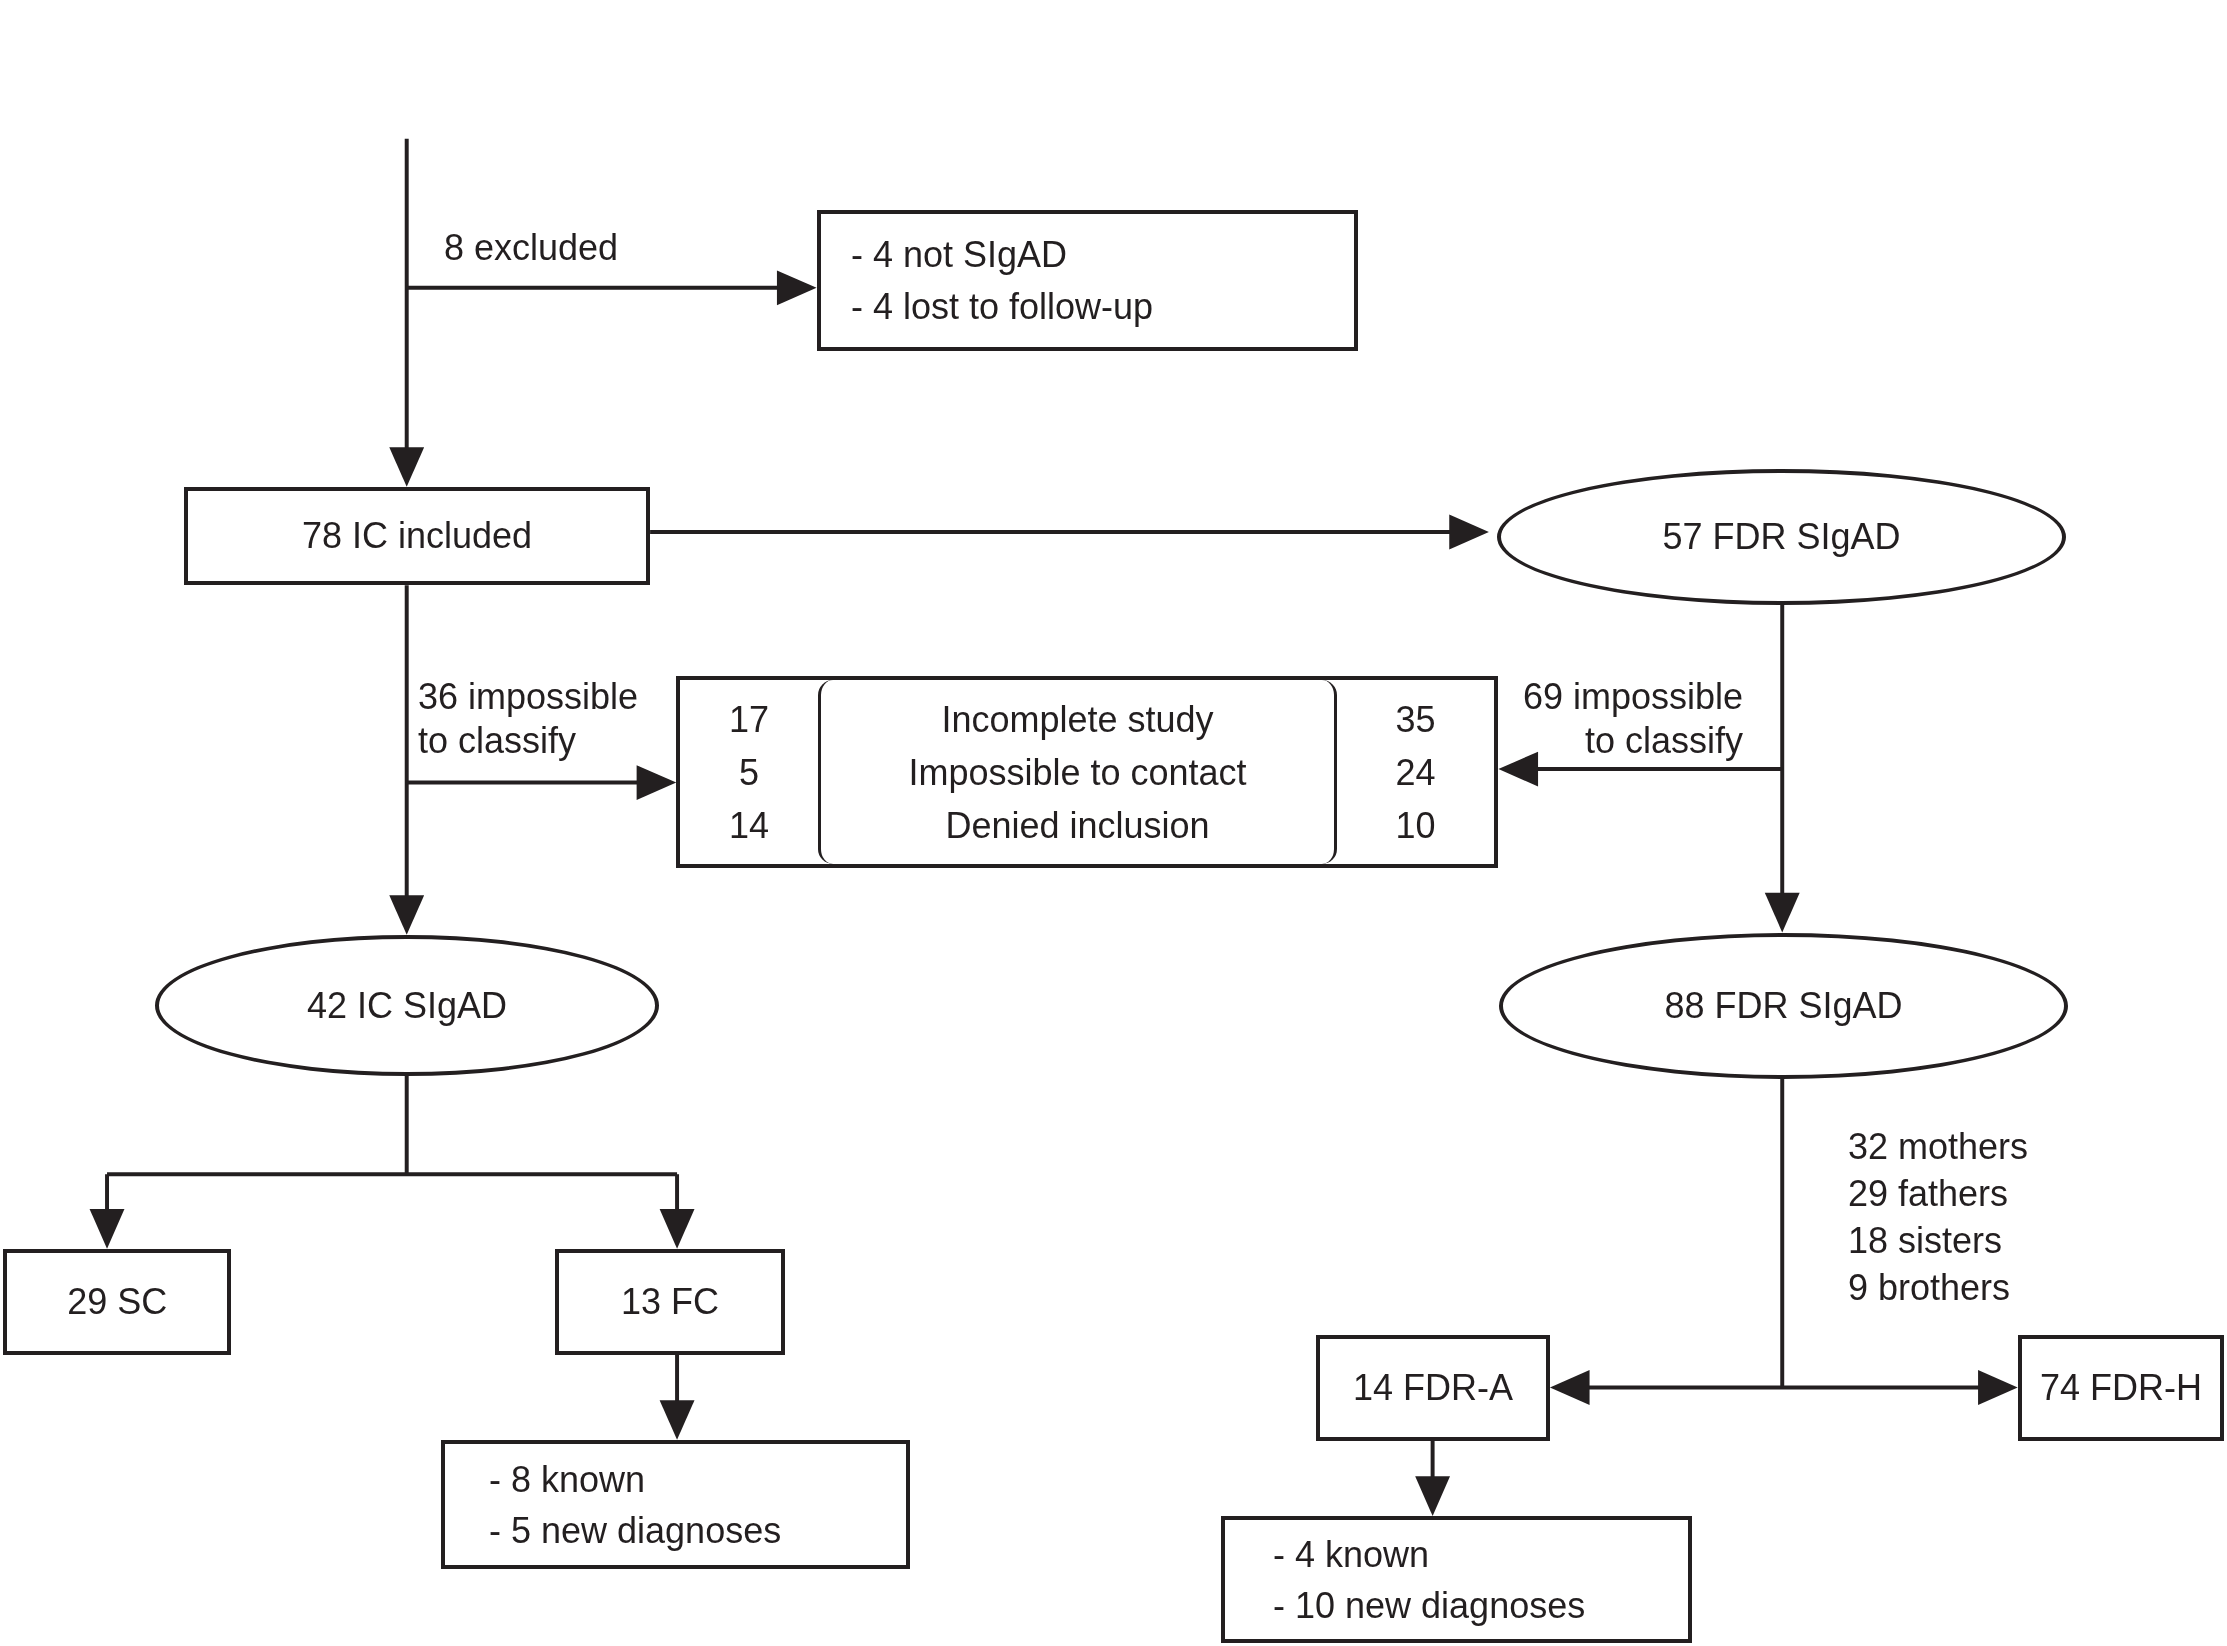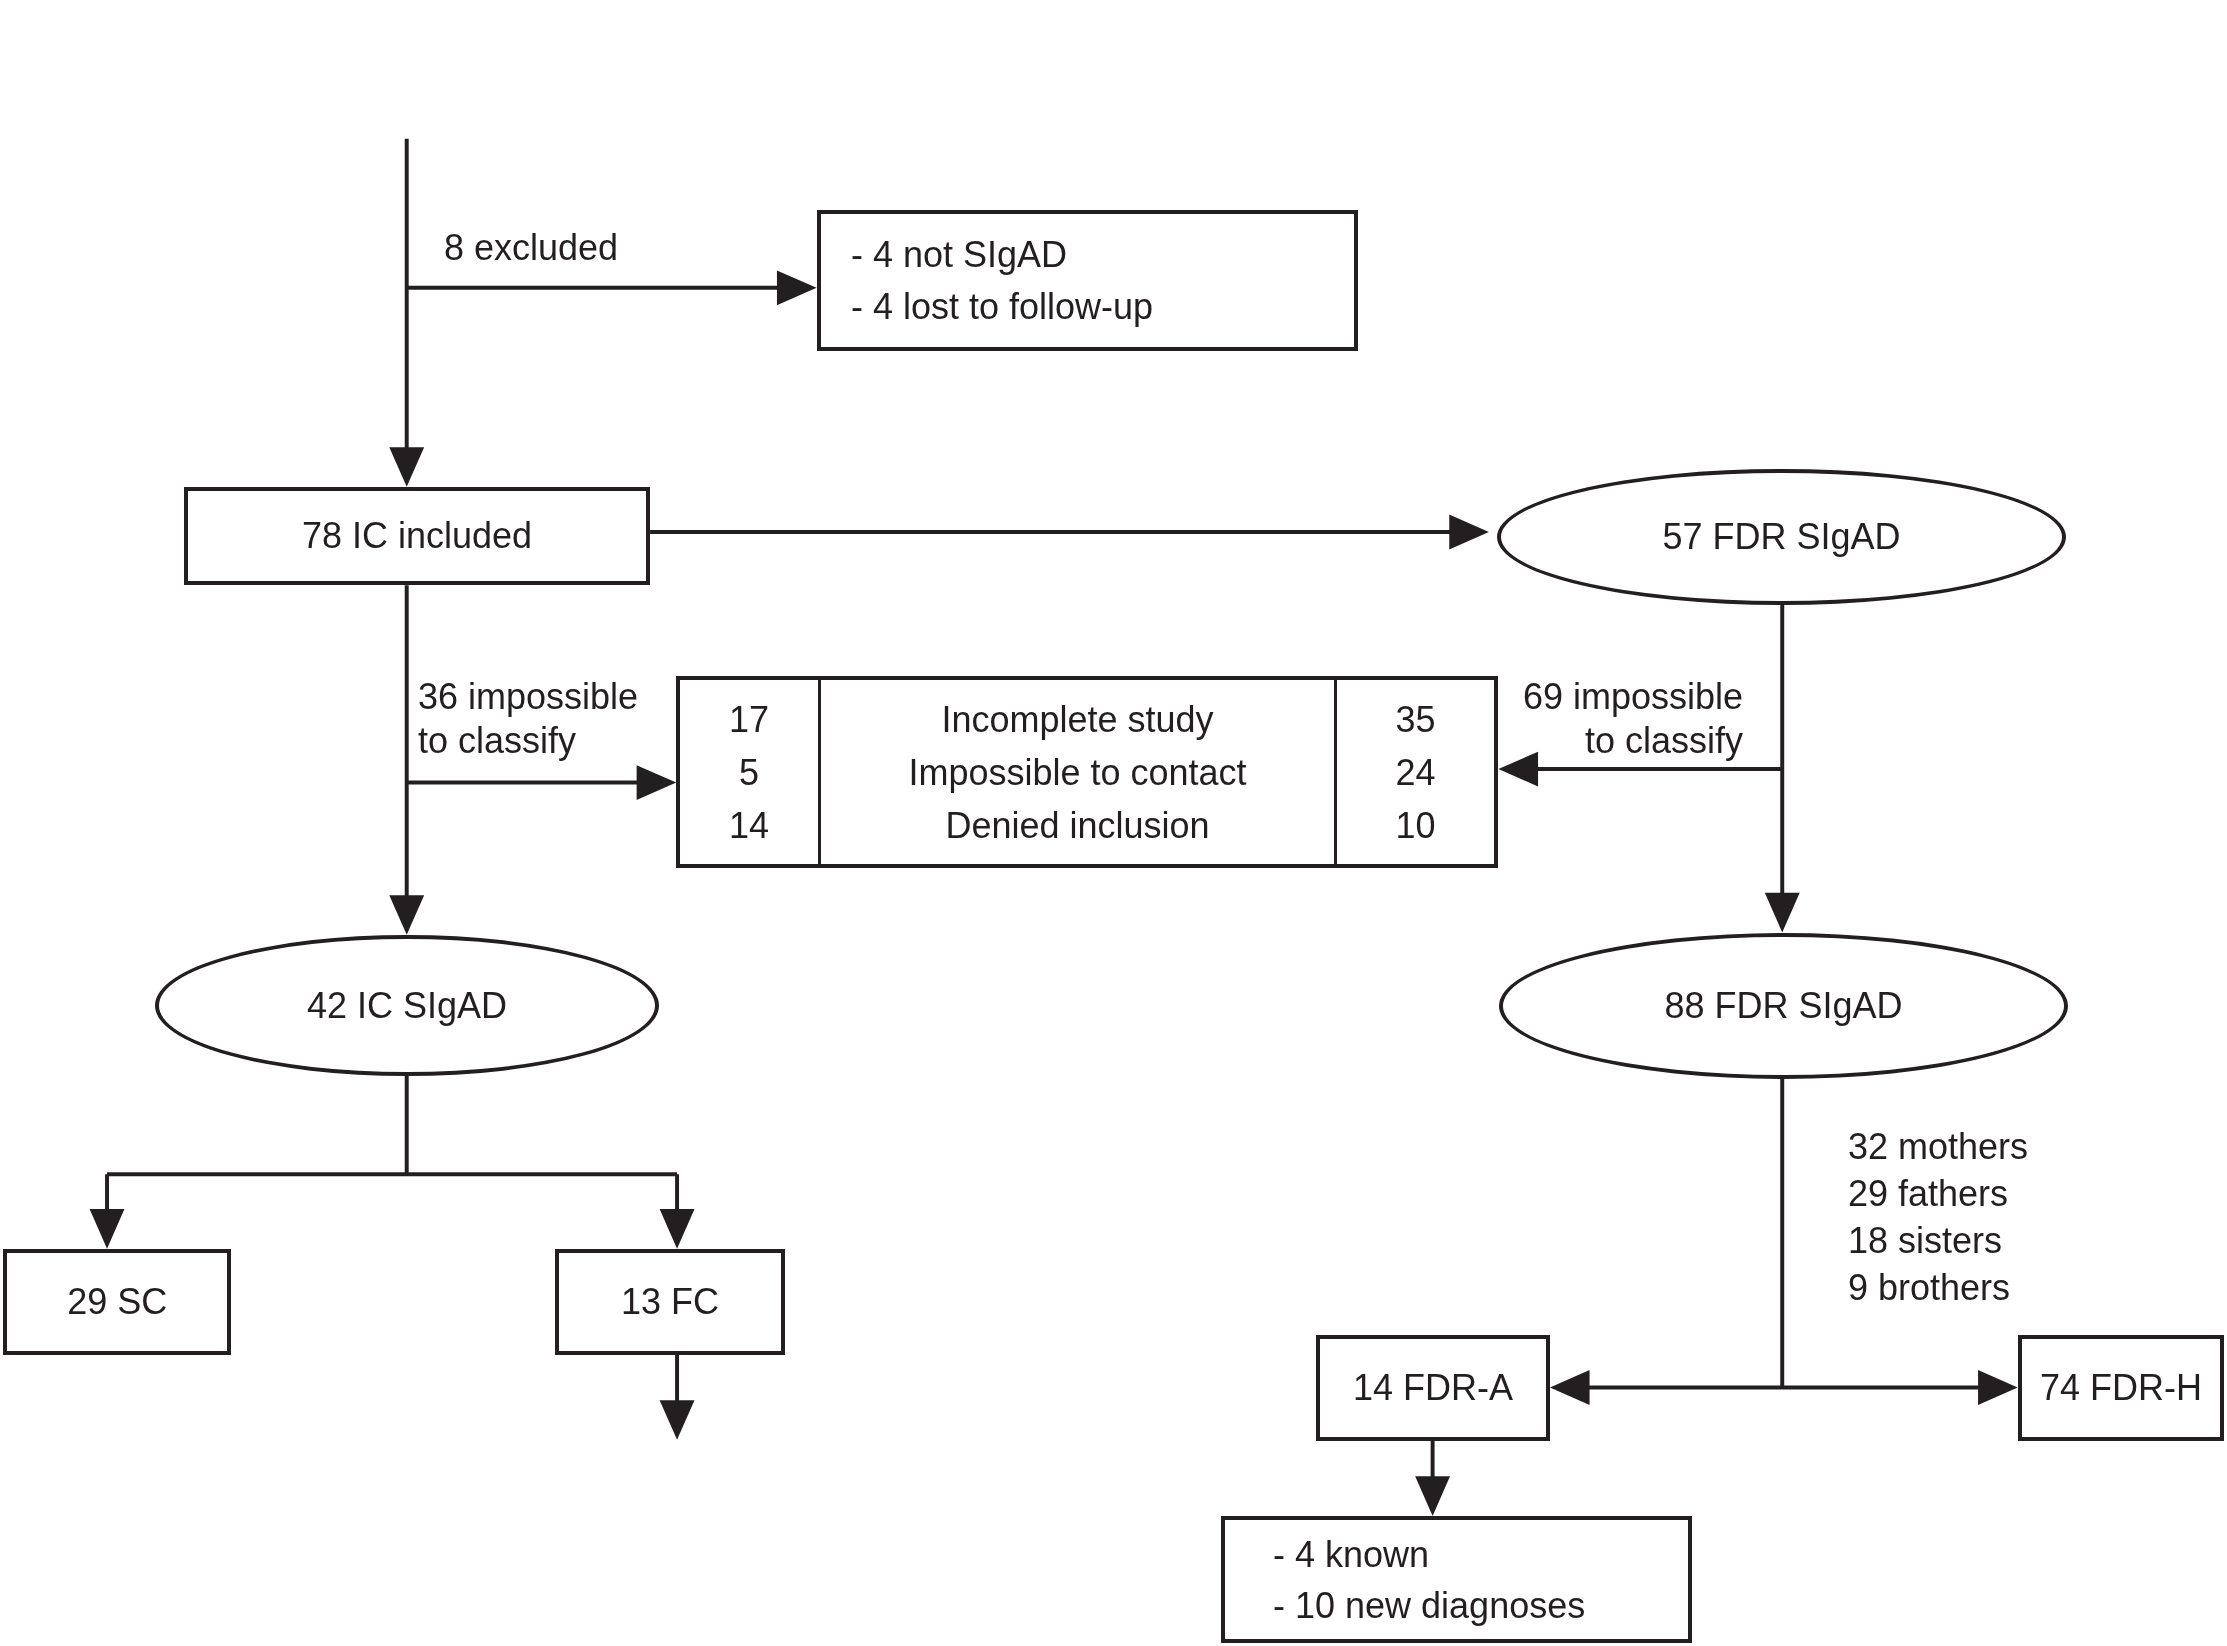--- a/index.html
+++ b/index.html
@@ -52,20 +52,21 @@
     flex-direction: row;
     align-items: stretch;
     font-size: 36px;
   }
   .reasons .col {
     box-sizing: border-box;
     display: flex;
     flex-direction: column;
     justify-content: center;
     align-items: center;
+    border-radius: 15px;
   }
   .reasons .col .ln {
     display: block;
     line-height: 53px;
     text-align: center;
     white-space: nowrap;
   }
   .reasons .col-left  { width: 138px; }
   .reasons .col-mid   { flex: 1; border-left: 3.2px solid #231f20; border-right: 3.2px solid #231f20; }
   .reasons .col-right { width: 157px; }
@@ -162,20 +163,24 @@
   </div>
 
   <div class="node rect" style="left:3.2px; top:1249px; width:228px; height:106px;">
     <span>29 SC</span>
   </div>
 
   <div class="node rect" style="left:555px; top:1249px; width:230px; height:106px;">
     <span>13 FC</span>
   </div>
 
+  <div class="node rect multiline" style="left:441px; top:1440px; width:469px; height:129px; padding-left:44px; line-height:51px;">
+    <span class="ln">- 8 known</span>
+    <span class="ln">- 5 new diagnoses</span>
+  </div>
 
   <div class="node rect" style="left:1316px; top:1335px; width:234px; height:106px;">
     <span>14 FDR-A</span>
   </div>
 
   <div class="node rect" style="left:2018px; top:1335px; width:206px; height:106px;">
     <span>74 FDR-H</span>
   </div>
 
   <div class="node rect multiline" style="left:1221px; top:1516px; width:471px; height:127px; padding-left:48px; line-height:51px;">

